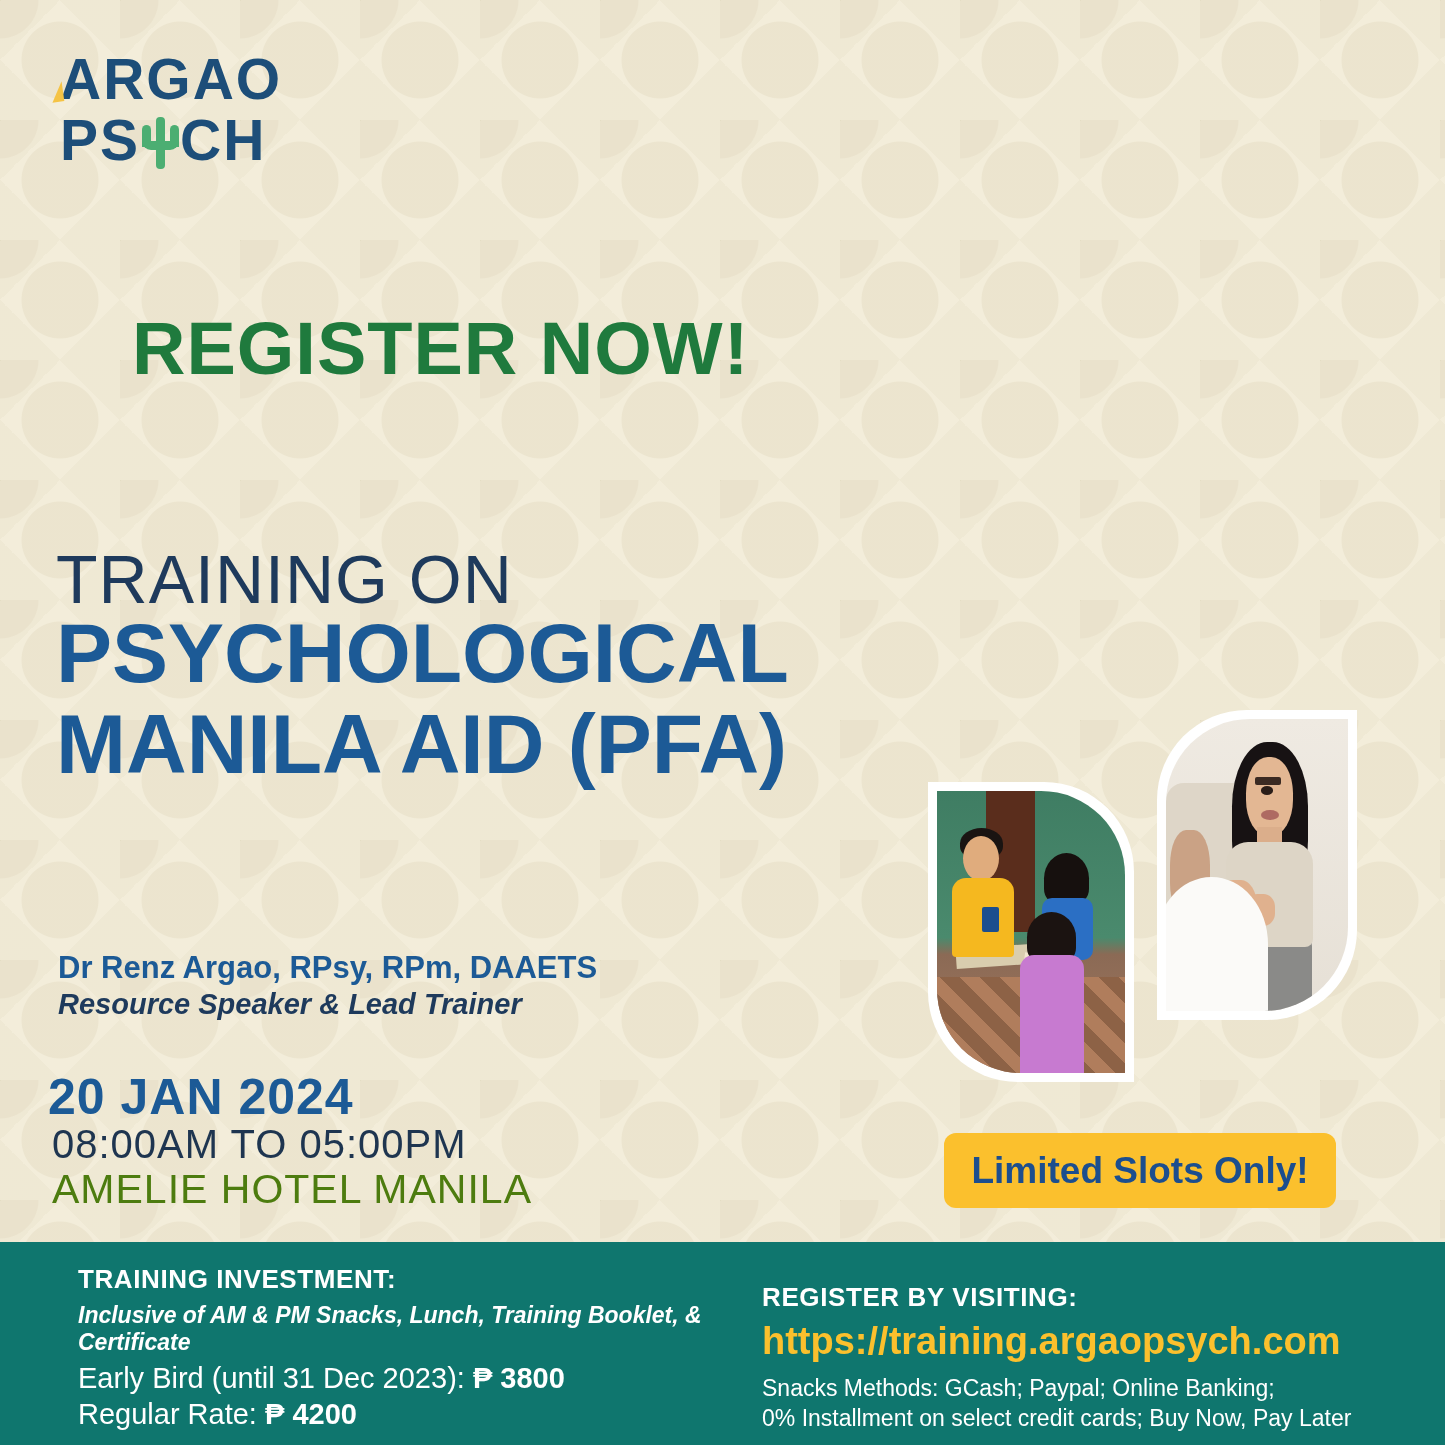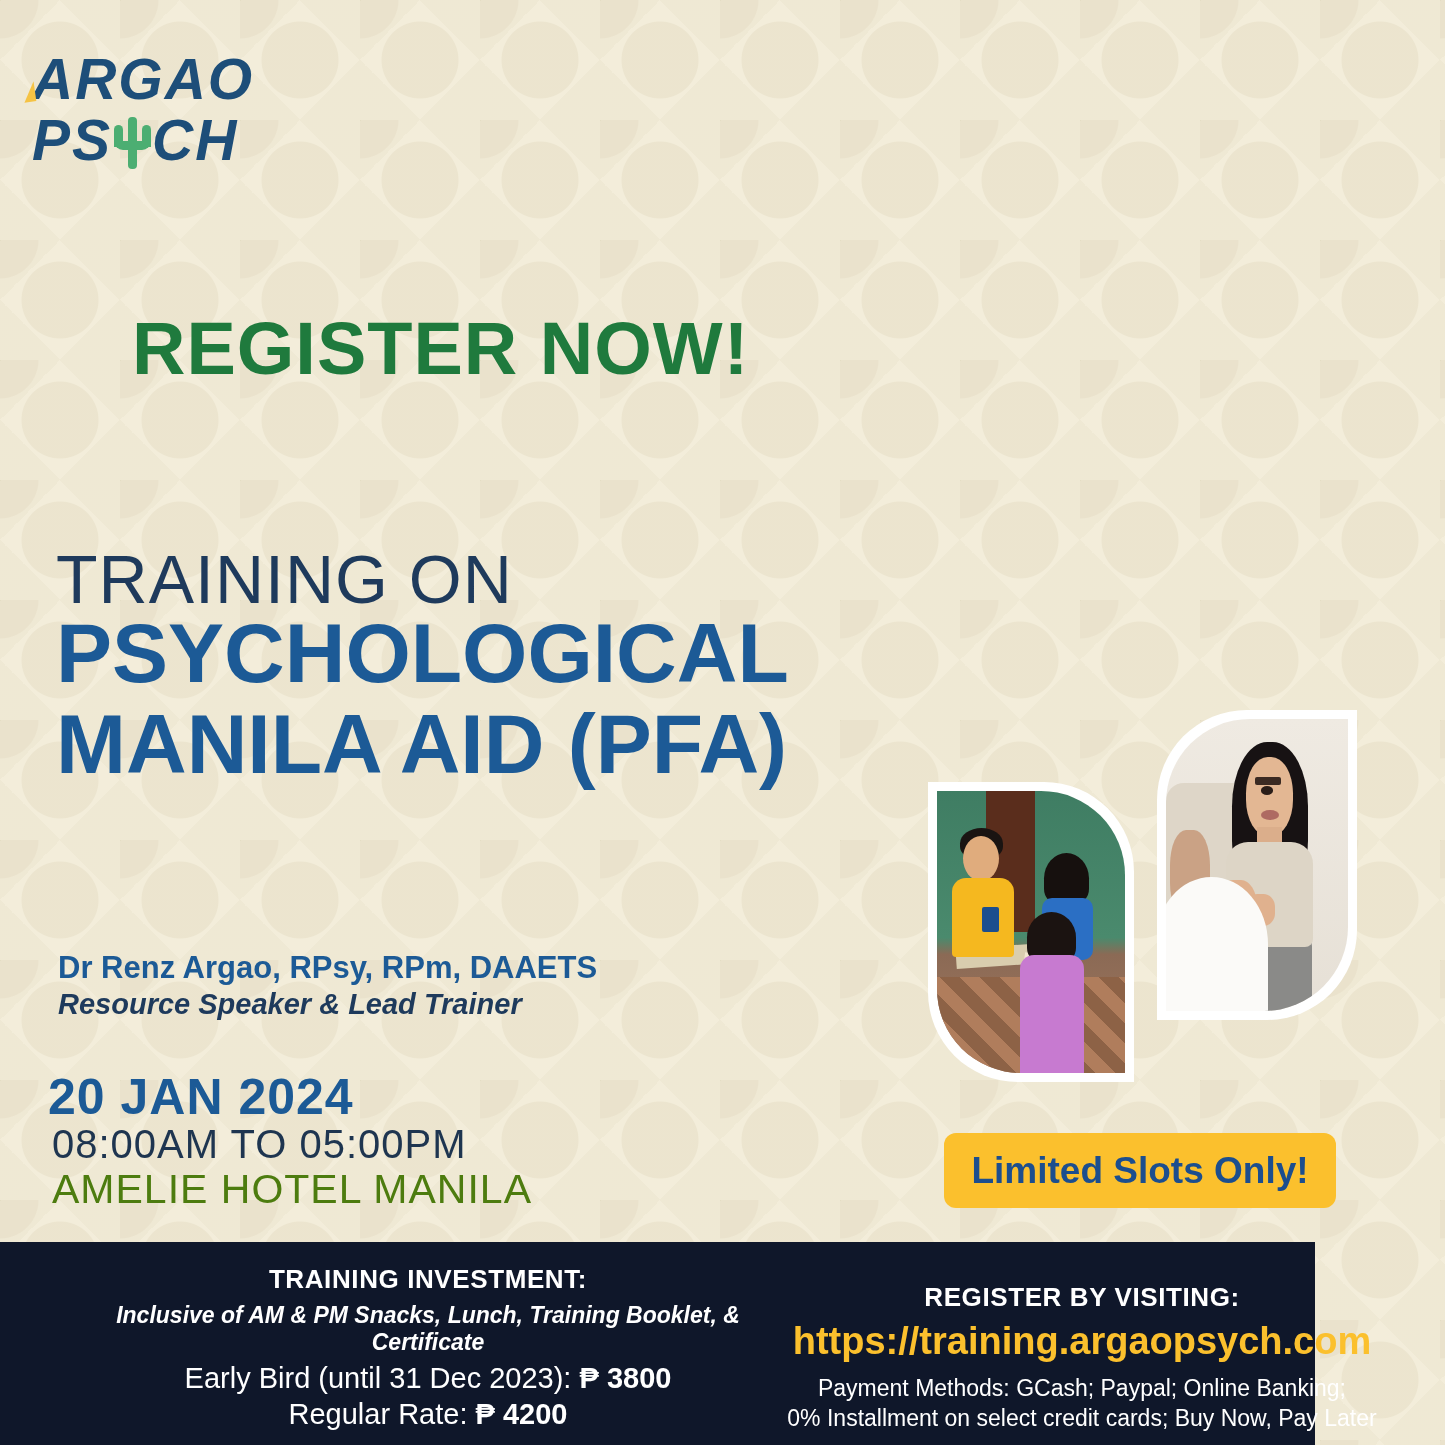--- a/index.html
+++ b/index.html
@@ -31,21 +31,21 @@
     background-image:
       linear-gradient(45deg, rgba(210,198,166,.30) 25%, transparent 25%, transparent 75%, rgba(210,198,166,.30) 75%),
       linear-gradient(-45deg, rgba(210,198,166,.30) 25%, transparent 25%, transparent 75%, rgba(210,198,166,.30) 75%);
     background-size:120px 120px,120px 120px;
     background-position:0 0, 0 0;
     opacity:.35;
     pointer-events:none;
   }
 
   
-  .logo{position:absolute;left:32px;top:52px;font-style:italic;}
+  .logo{position:absolute;left:60px;top:52px;}
   .logo-line{
     font-size:57px;font-weight:bold;letter-spacing:2px;
     color:#1d4e79;line-height:.96;white-space:nowrap;
     font-family:"Liberation Sans", sans-serif;
   }
   .logo-line.l2{margin-top:6px;}
   .logo-accent{
     position:absolute;left:-9px;top:30px;
     width:0;height:0;
     border-left:12px solid transparent;
@@ -192,23 +192,22 @@
     width:392px;height:75px;
     background:#fbc02d;
     border-radius:12px;
     display:flex;align-items:center;justify-content:center;
     color:#1c4e8e;font-size:37px;font-weight:bold;
   }
 
   
   .bottom-bar{
     position:absolute;left:0;bottom:0;
-    width:1315px;height:203px;
-    background:#0f172a;
-    text-align:center;
+    width:1445px;height:203px;
+    background:#0f766e;
   }
   .bb-left{position:absolute;left:78px;top:22px;width:700px;}
   .bb-right{position:absolute;left:762px;top:40px;width:640px;}
   .bb-head{
     color:#ffffff;font-size:26px;font-weight:bold;letter-spacing:.6px;
     margin-bottom:7px;
   }
   .bb-italic{
     color:#ffffff;font-size:23px;font-style:italic;font-weight:bold;
     margin-bottom:6px;
@@ -312,19 +311,19 @@
       <div class="bb-head">TRAINING INVESTMENT:</div>
       <div class="bb-italic">Inclusive of AM &amp; PM Snacks, Lunch, Training Booklet, &amp; Certificate</div>
       <div class="bb-row"><span>Early Bird (until 31 Dec 2023): </span><b>₱ 3800</b></div>
       <div class="bb-row"><span>Regular Rate: </span><b>₱ 4200</b></div>
     </div>
 
     <div class="bb-right">
       <div class="bb-head">REGISTER BY VISITING:</div>
       <div class="bb-url">https://training.argaopsych.com</div>
       <div class="bb-small">
-        <div>Payment Methods: GCash; Paypal; Online Banking;</div>
+        <div>Snacks Methods: GCash; Paypal; Online Banking;</div>
         <div>0% Installment on select credit cards; Buy Now, Pay Later</div>
       </div>
     </div>
   </div>
 
 </div>
 
 </body></html>

